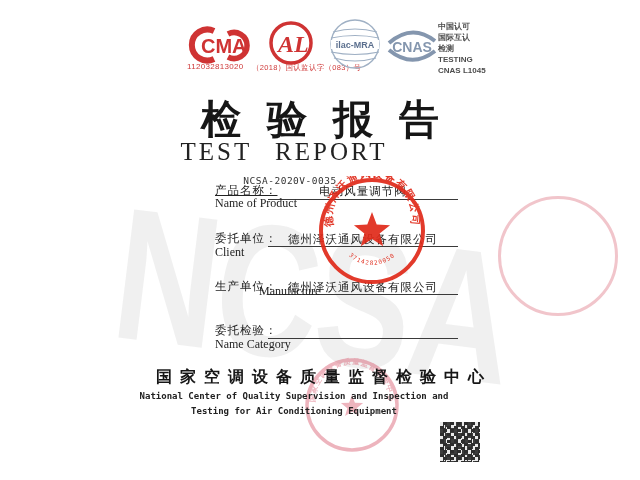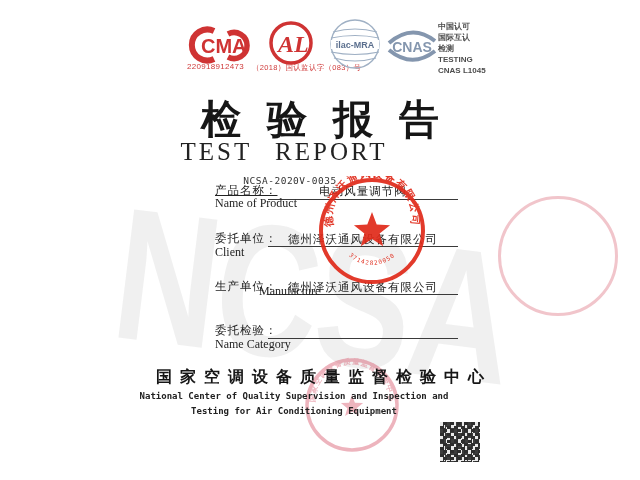--- a/index.html
+++ b/index.html
@@ -83,21 +83,21 @@
 
 <div class="page">
 
   <div class="abs" style="left:184px; top:26px;">
     <svg width="66" height="38" viewBox="0 0 66 38">
       <path d="M30 5 A15.5 15.5 0 1 0 30 33" stroke="#cf3333" stroke-width="6" fill="none"></path>
       <path d="M44 8 A13 13 0 1 1 44 31" stroke="#cf3333" stroke-width="5.5" fill="none"></path>
       <text x="17" y="27" font-size="20" font-weight="bold" fill="#cf3333" font-family="Liberation Sans, sans-serif">CMA</text>
     </svg>
   </div>
-  <div class="abs logo-caption" style="left:187px; top:62px;">220918912473</div>
+  <div class="abs logo-caption" style="left:187px; top:62px;">112032813020</div>
 
   <div class="abs" style="left:266px; top:20px;">
     <svg width="50" height="46" viewBox="0 0 50 46">
       <circle cx="25" cy="23" r="20" stroke="#cf3333" stroke-width="3.5" fill="none"></circle>
       <text x="12" y="32" font-size="24" font-weight="bold" fill="#cf3333" font-style="italic" font-family="Liberation Serif, serif">AL</text>
     </svg>
   </div>
   <div class="abs logo-caption" style="left:252px; top:63px; font-size:7.5px;">（2018）国认监认字（083）号</div>
 
   <div class="abs" style="left:387px; top:27px;">

